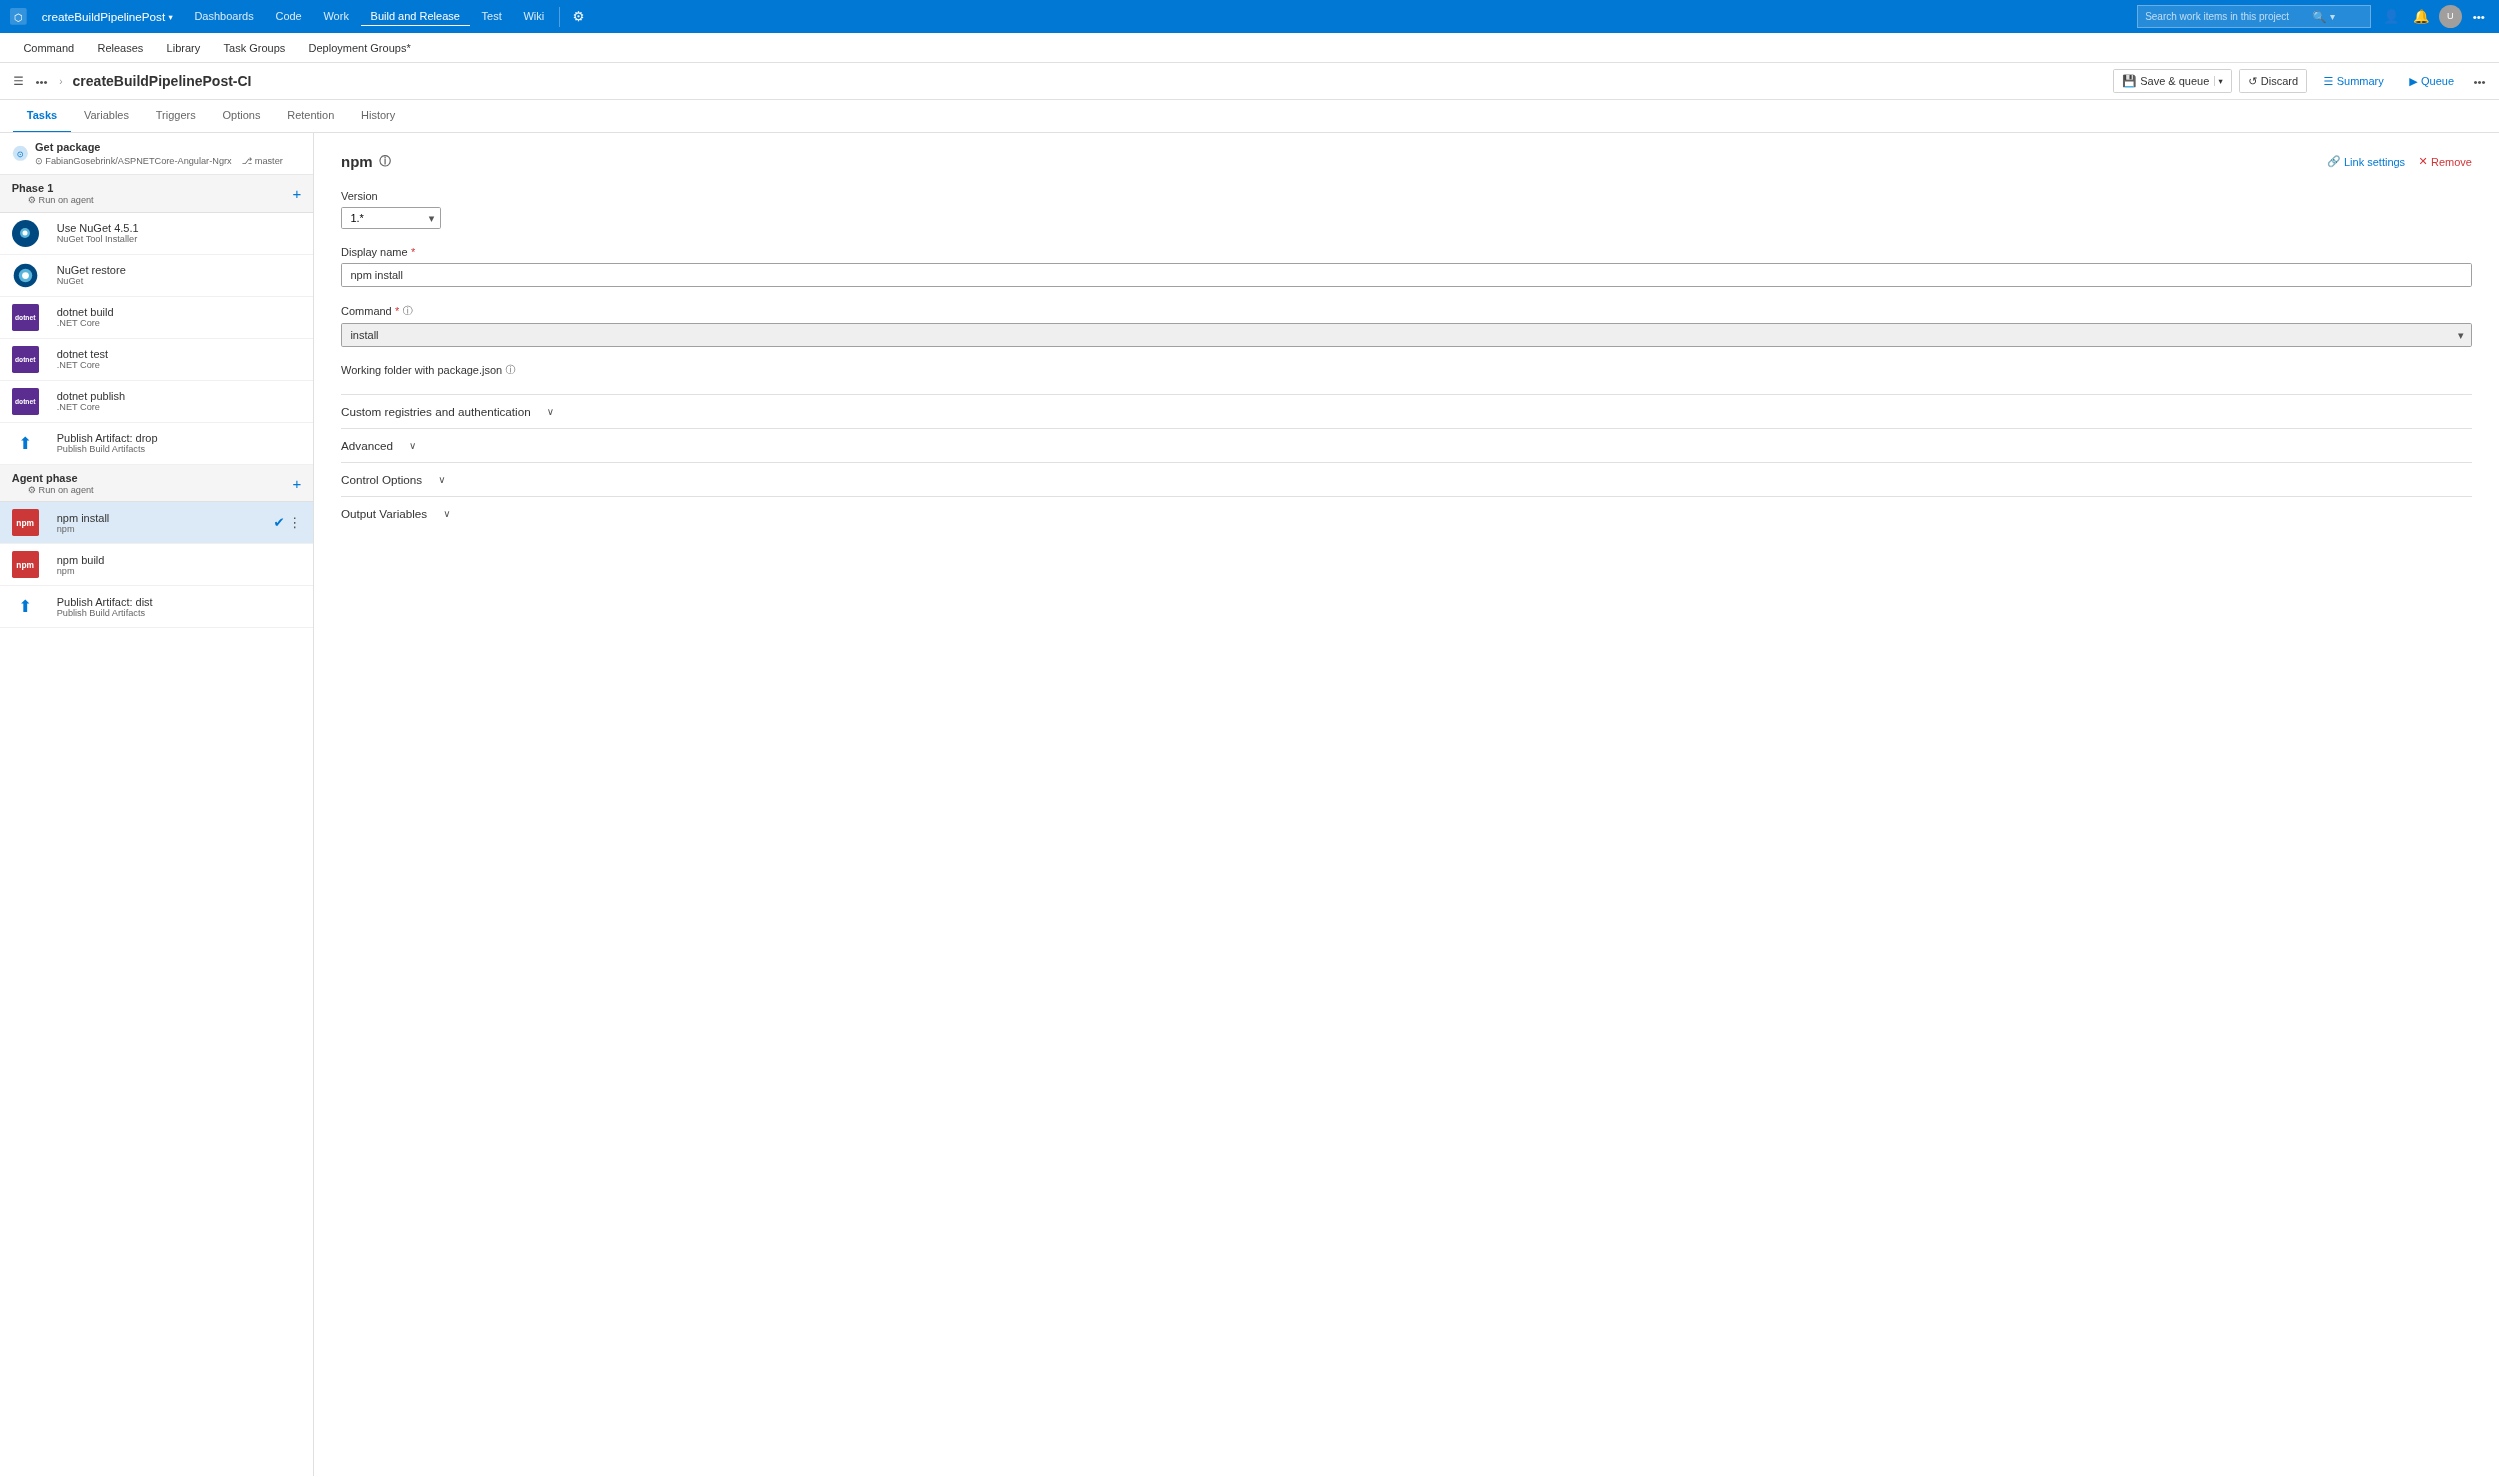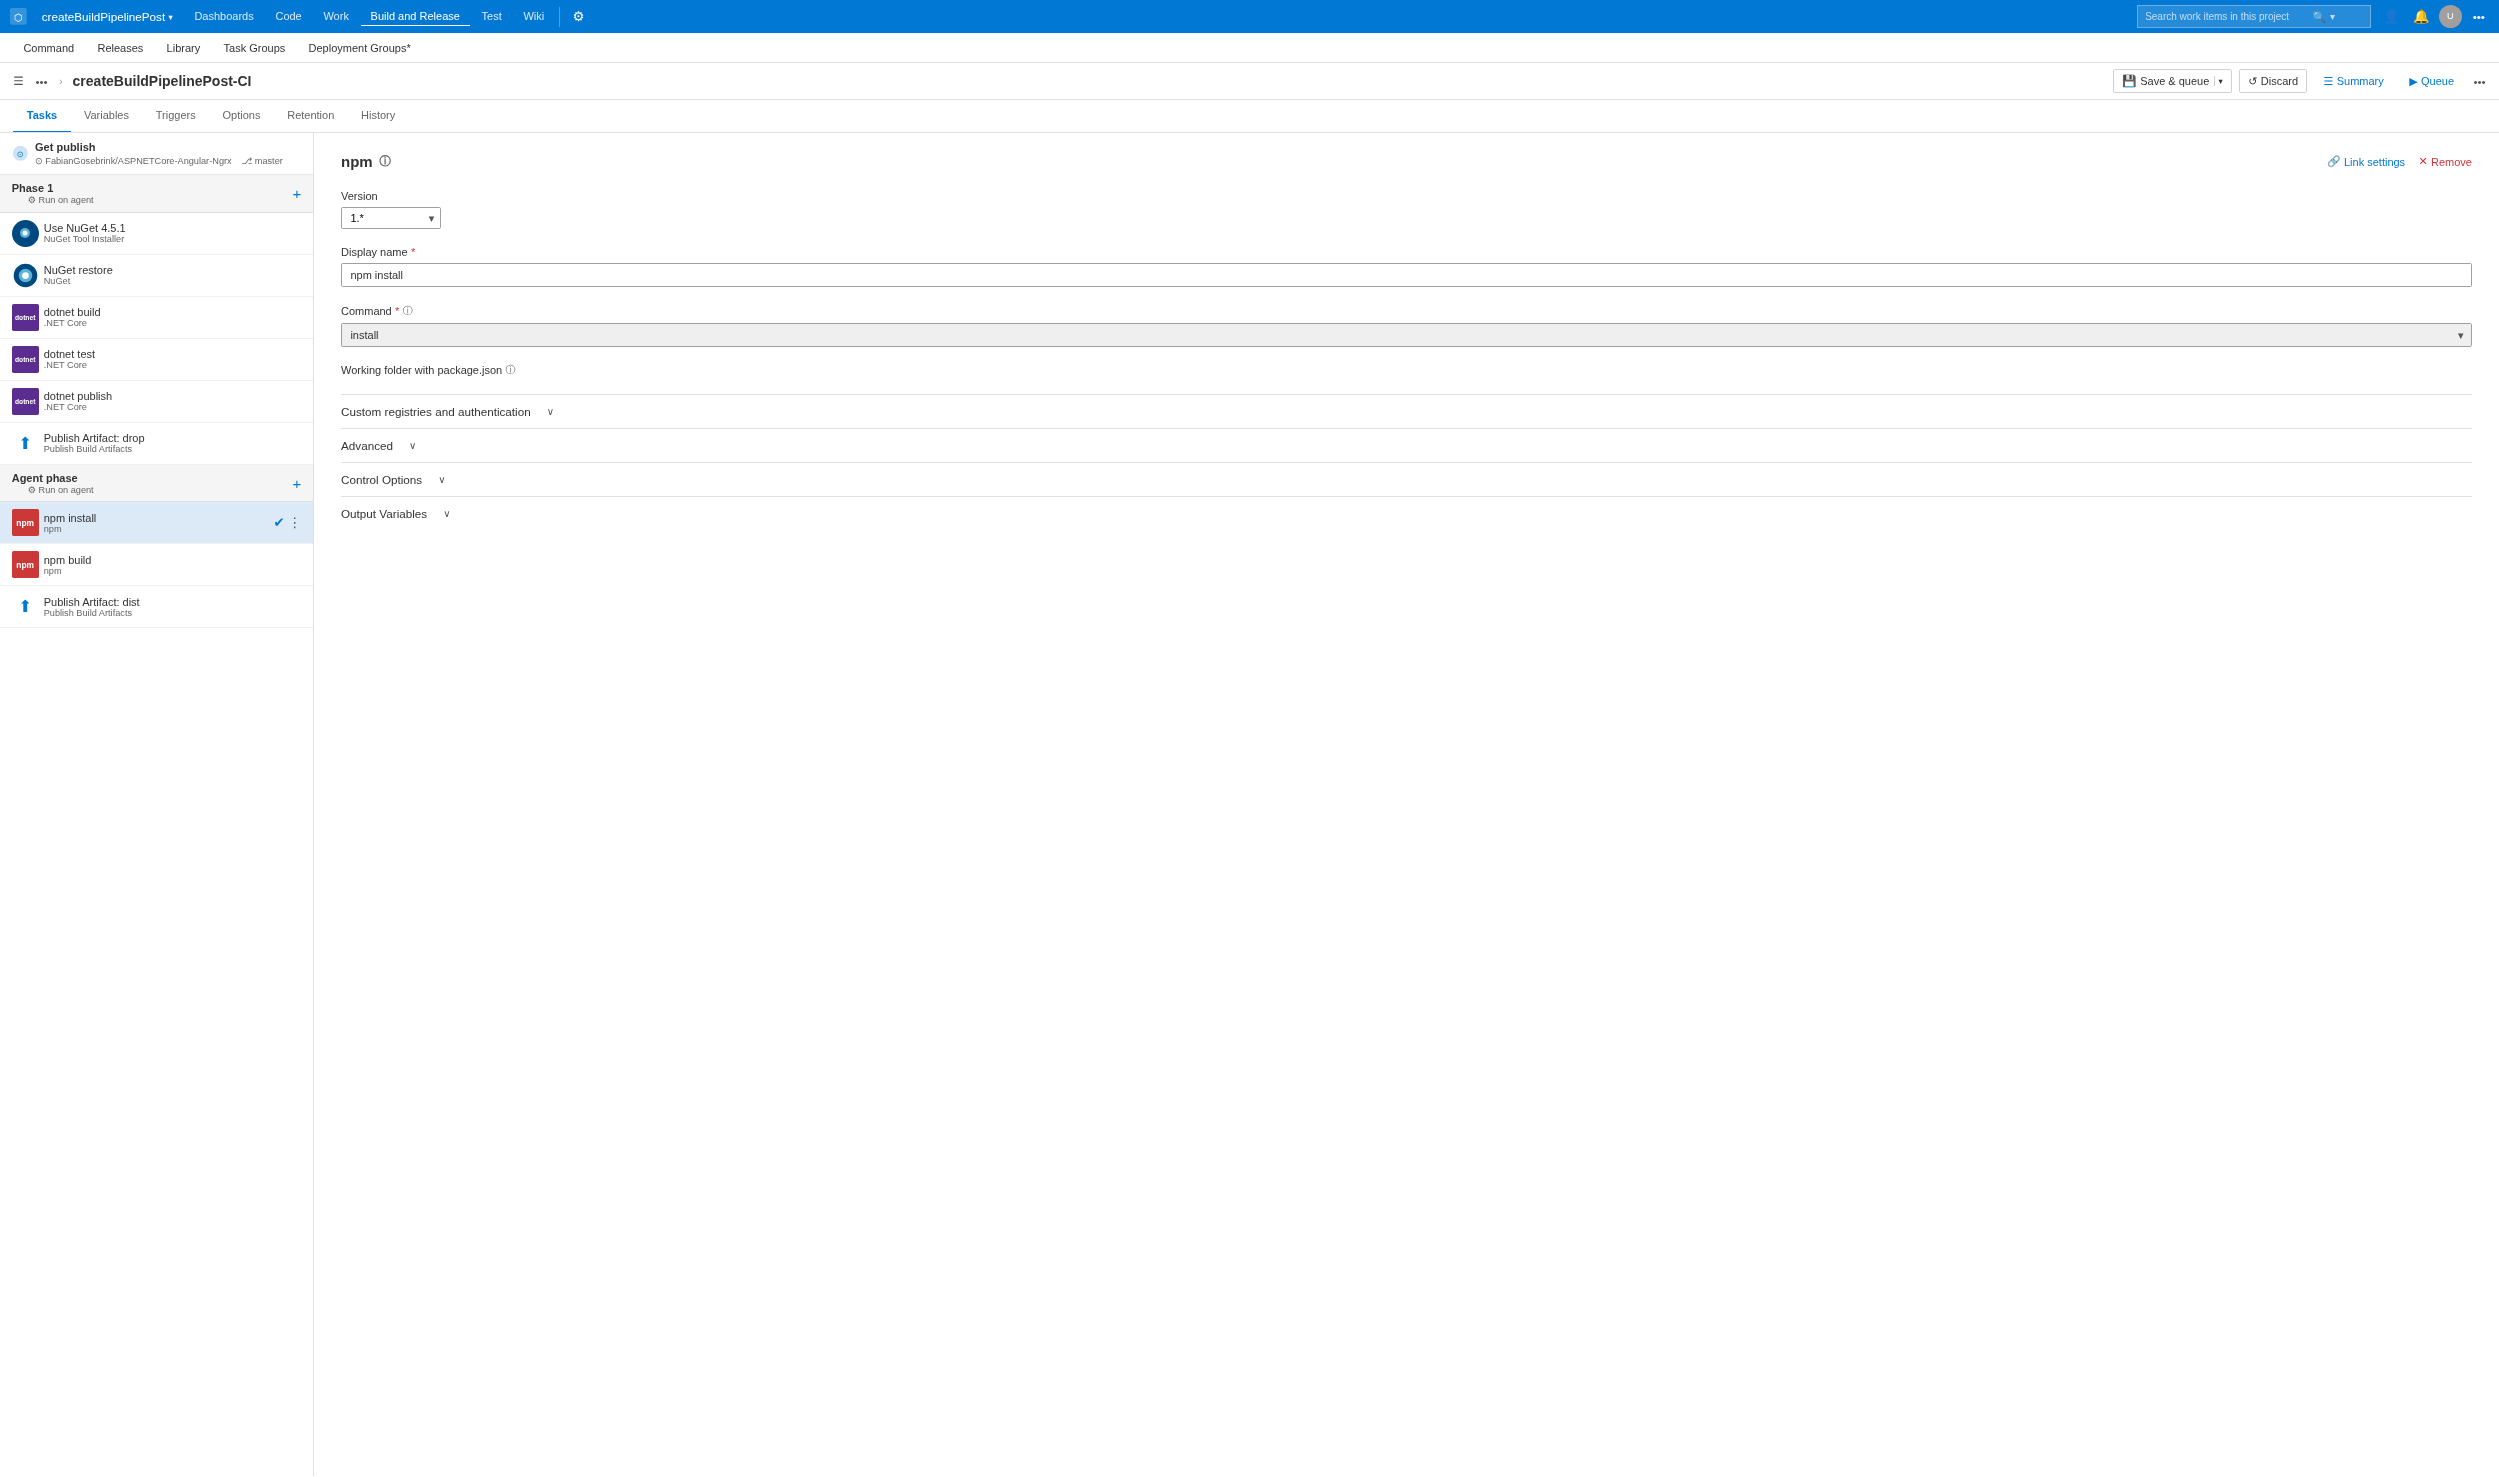--- a/index.html
+++ b/index.html
@@ -87,21 +87,21 @@
     .get-sources .meta .branch { display: flex; align-items: center; gap: 2.5px; }
 
     
     .phase-header { padding: 6.7px 11.7px; display: flex; align-items: center; gap: 5px; background: #f5f5f5; border-bottom: 0.8px solid #e0e0e0; }
     .phase-header .phase-title { font-size: 11px; font-weight: 600; flex: 1; }
     .phase-header .phase-sub { font-size: 9.2px; color: #666; margin-left: 16px; }
     .phase-header .add-btn { color: #0078d4; font-size: 15px; cursor: pointer; margin-left: auto; }
 
     
     .task-list { overflow-y: auto; }
-    .task-item { display: flex; align-items: center; padding: 6.7px 11.7px; border-bottom: 0.8px solid #f0f0f0; cursor: pointer; gap: 5px; min-height: 42px; }
+    .task-item { display: flex; align-items: center; padding: 6.7px 11.7px; border-bottom: 0.8px solid #f0f0f0; cursor: pointer; gap: 18px; min-height: 42px; }
     .task-item.active { background: #dce9f6; }
     .task-item .task-icon { width: 27px; height: 27px; flex-shrink: 0; display: flex; align-items: center; justify-content: center; }
     .task-item .task-info { flex: 1; min-width: 0; }
     .task-item .task-name { font-size: 11px; font-weight: 500; color: #333; }
     .task-item .task-type { font-size: 9.2px; color: #666; }
     .task-item .task-actions { display: flex; align-items: center; gap: 3.3px; }
     .task-item .check-icon { color: #0078d4; font-size: 13.4px; }
 
     
     .right-panel { flex: 1; overflow-y: auto; padding: 20px 27px; background: #fff; }
@@ -242,21 +242,21 @@
   <div class="left-panel">
 
     <div class="get-sources">
       <div class="icon">
         <svg width="16.7" height="16.7" viewBox="0 0 20 20" style="font-size:13px">
           <circle cx="10" cy="10" r="9" fill="#0078d4" opacity="0.2"></circle>
           <text x="10" y="14" text-anchor="middle" fill="#0078d4" font-size="10">⊙</text>
         </svg>
       </div>
       <div class="info">
-        <div class="title">Get publish</div>
+        <div class="title">Get package</div>
         <div class="meta">
           <div class="repo">
             <span style="color:#666; font-size:9.2px;">⊙</span>
             <span>FabianGosebrink/ASPNETCore-Angular-Ngrx</span>
           </div>
           <div class="branch">
             <span style="color:#666; font-size:9.2px;">⎇</span>
             <span>master</span>
           </div>
         </div>

